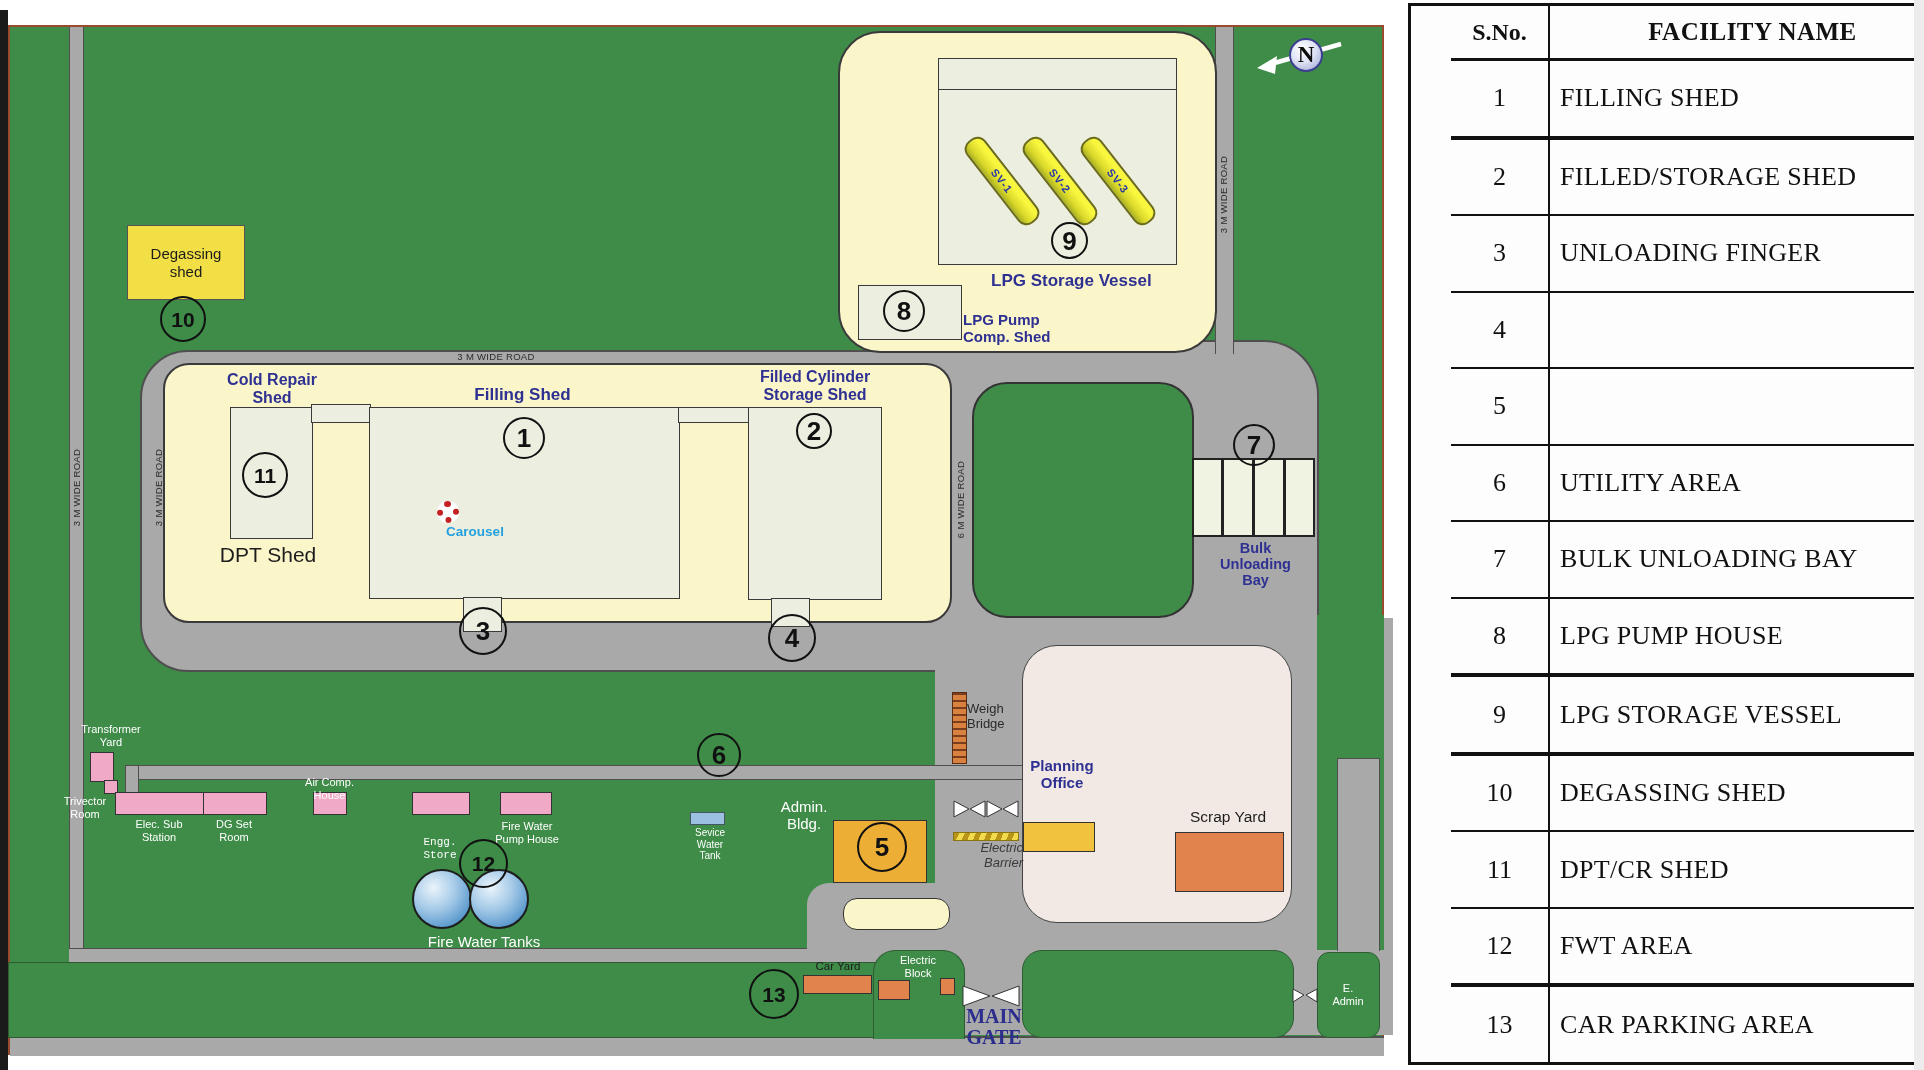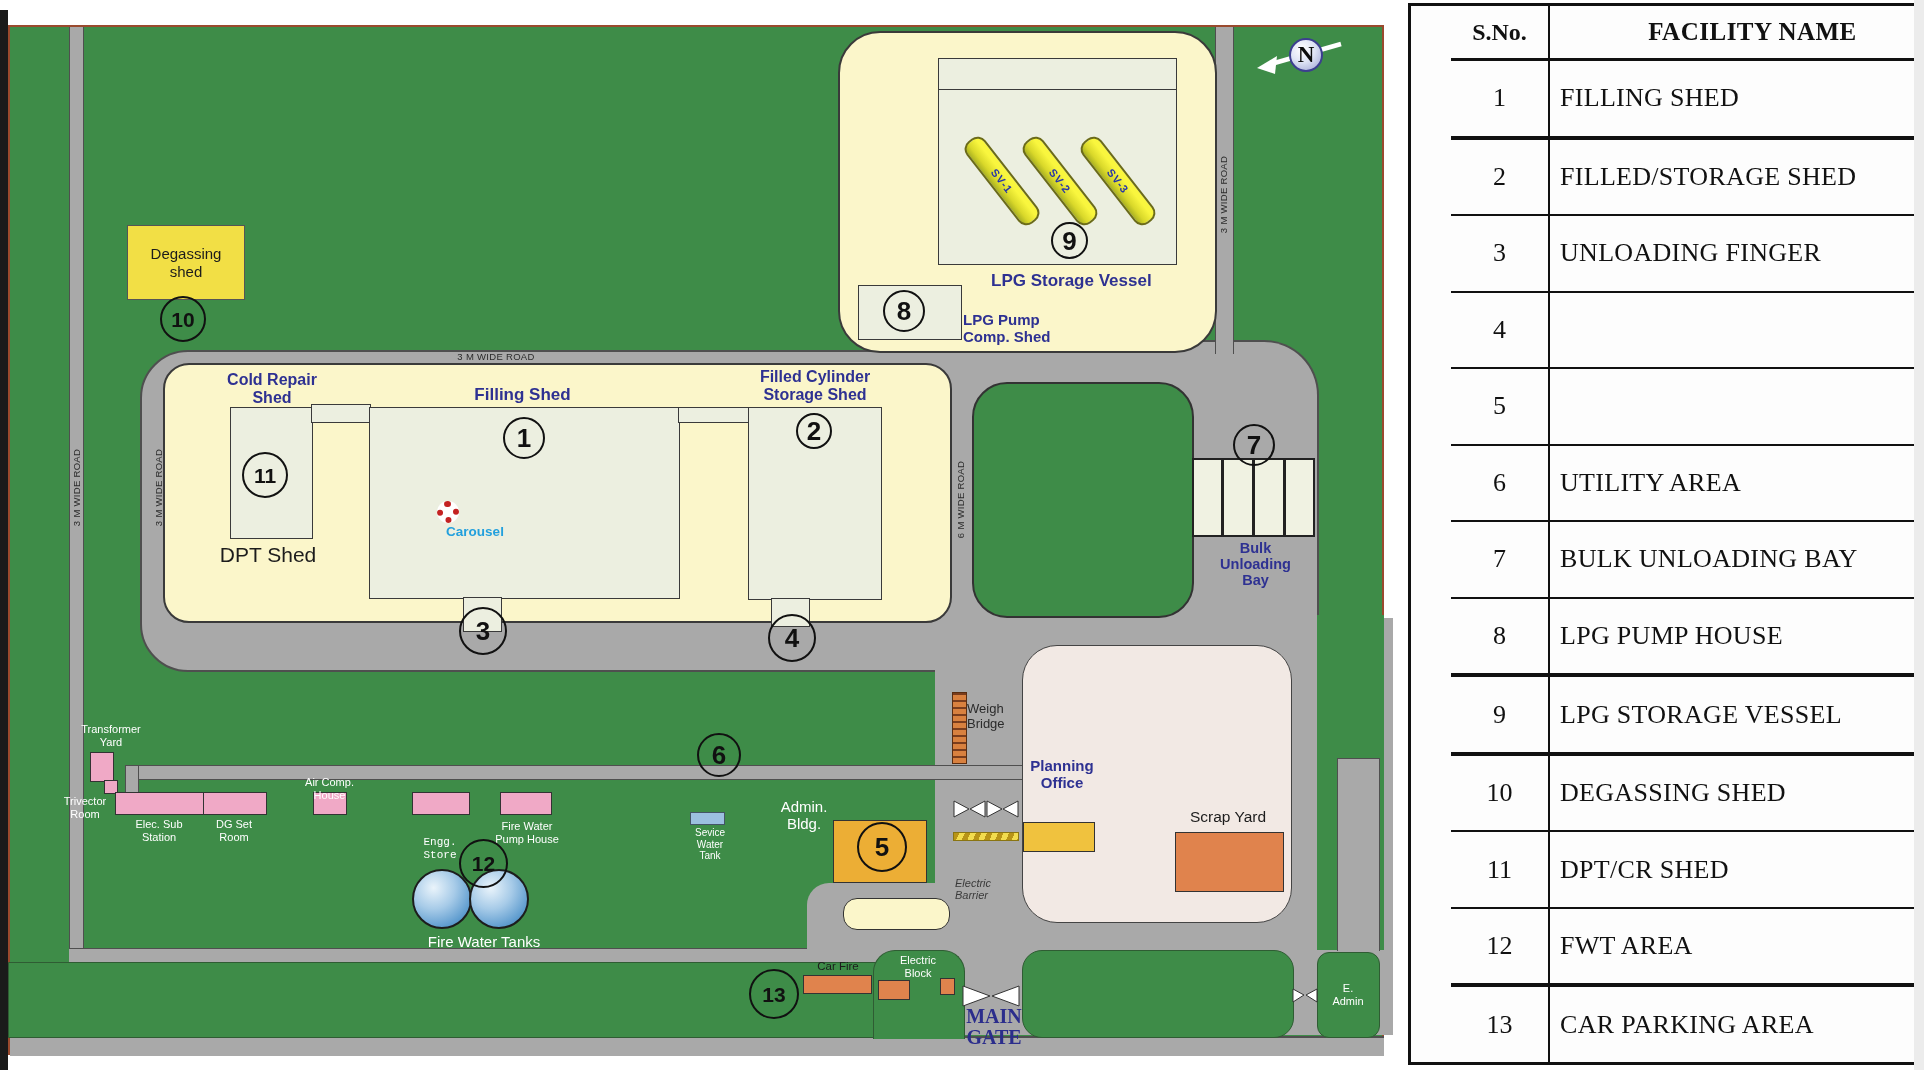--- a/index.html
+++ b/index.html
@@ -165,22 +165,22 @@
   <div class="blabel" style="left:735px;top:368px;width:160px;font-size:16px;">Filled Cylinder Storage Shed</div>
   <div class="blabel" style="left:991px;top:271px;width:160px;font-size:17px;white-space:nowrap;">LPG Storage Vessel</div>
   <div class="blabel" style="left:963px;top:312px;width:100px;font-size:15px;text-align:left;">LPG Pump Comp. Shed</div>
   <div class="blabel" style="left:1208px;top:540px;width:95px;font-size:14.5px;">Bulk Unloading Bay</div>
   <div class="blabel" style="left:1017px;top:758px;width:90px;font-size:15px;">Planning Office</div>
   <div class="blabel" style="left:435px;top:524px;width:80px;font-size:13.5px;font-weight:bold;color:#23a0dd;">Carousel</div>
 
   <div class="dlabel" style="left:218px;top:543px;width:100px;font-size:21px;white-space:nowrap;">DPT Shed</div>
   <div class="dlabel" style="left:1178px;top:808px;width:100px;font-size:15.5px;white-space:nowrap;">Scrap Yard</div>
   <div class="dlabel" style="left:967px;top:702px;width:56px;font-size:13px;text-align:left;color:#2b2b2b;">Weigh Bridge</div>
-  <div class="dlabel" style="left:955px;top:841px;width:68px;font-size:11px;font-style:italic;text-align:left;color:#3a3a3a;margin-top:36px;">Electric Barrier</div>
-  <div class="dlabel" style="left:810px;top:960px;width:56px;font-size:11.5px;white-space:nowrap;">Car Fire</div>
+  <div class="dlabel" style="left:955px;top:841px;width:68px;font-size:13px;font-style:italic;text-align:right;color:#3a3a3a;">Electric Barrier</div>
+  <div class="dlabel" style="left:810px;top:960px;width:56px;font-size:11.5px;white-space:nowrap;">Car Yard</div>
 
   <div class="wlabel" style="left:71px;top:723px;width:80px;font-size:11px;">Transformer Yard</div>
   <div class="wlabel" style="left:49px;top:795px;width:72px;font-size:11px;">Trivector Room</div>
   <div class="wlabel" style="left:119px;top:818px;width:80px;font-size:11px;">Elec. Sub Station</div>
   <div class="wlabel" style="left:204px;top:818px;width:60px;font-size:11px;">DG Set Room</div>
   <div class="wlabel" style="left:292px;top:776px;width:75px;font-size:11px;">Air Comp. House</div>
   <div class="wlabel" style="left:412px;top:836px;width:56px;font-size:11px;font-family:Liberation Mono, monospace;">Engg. Store</div>
   <div class="wlabel" style="left:487px;top:820px;width:80px;font-size:11px;">Fire Water Pump House</div>
   <div class="wlabel" style="left:687px;top:827px;width:46px;font-size:10px;">Sevice Water Tank</div>
   <div class="wlabel" style="left:404px;top:933px;width:160px;font-size:15px;white-space:nowrap;">Fire Water Tanks</div>

